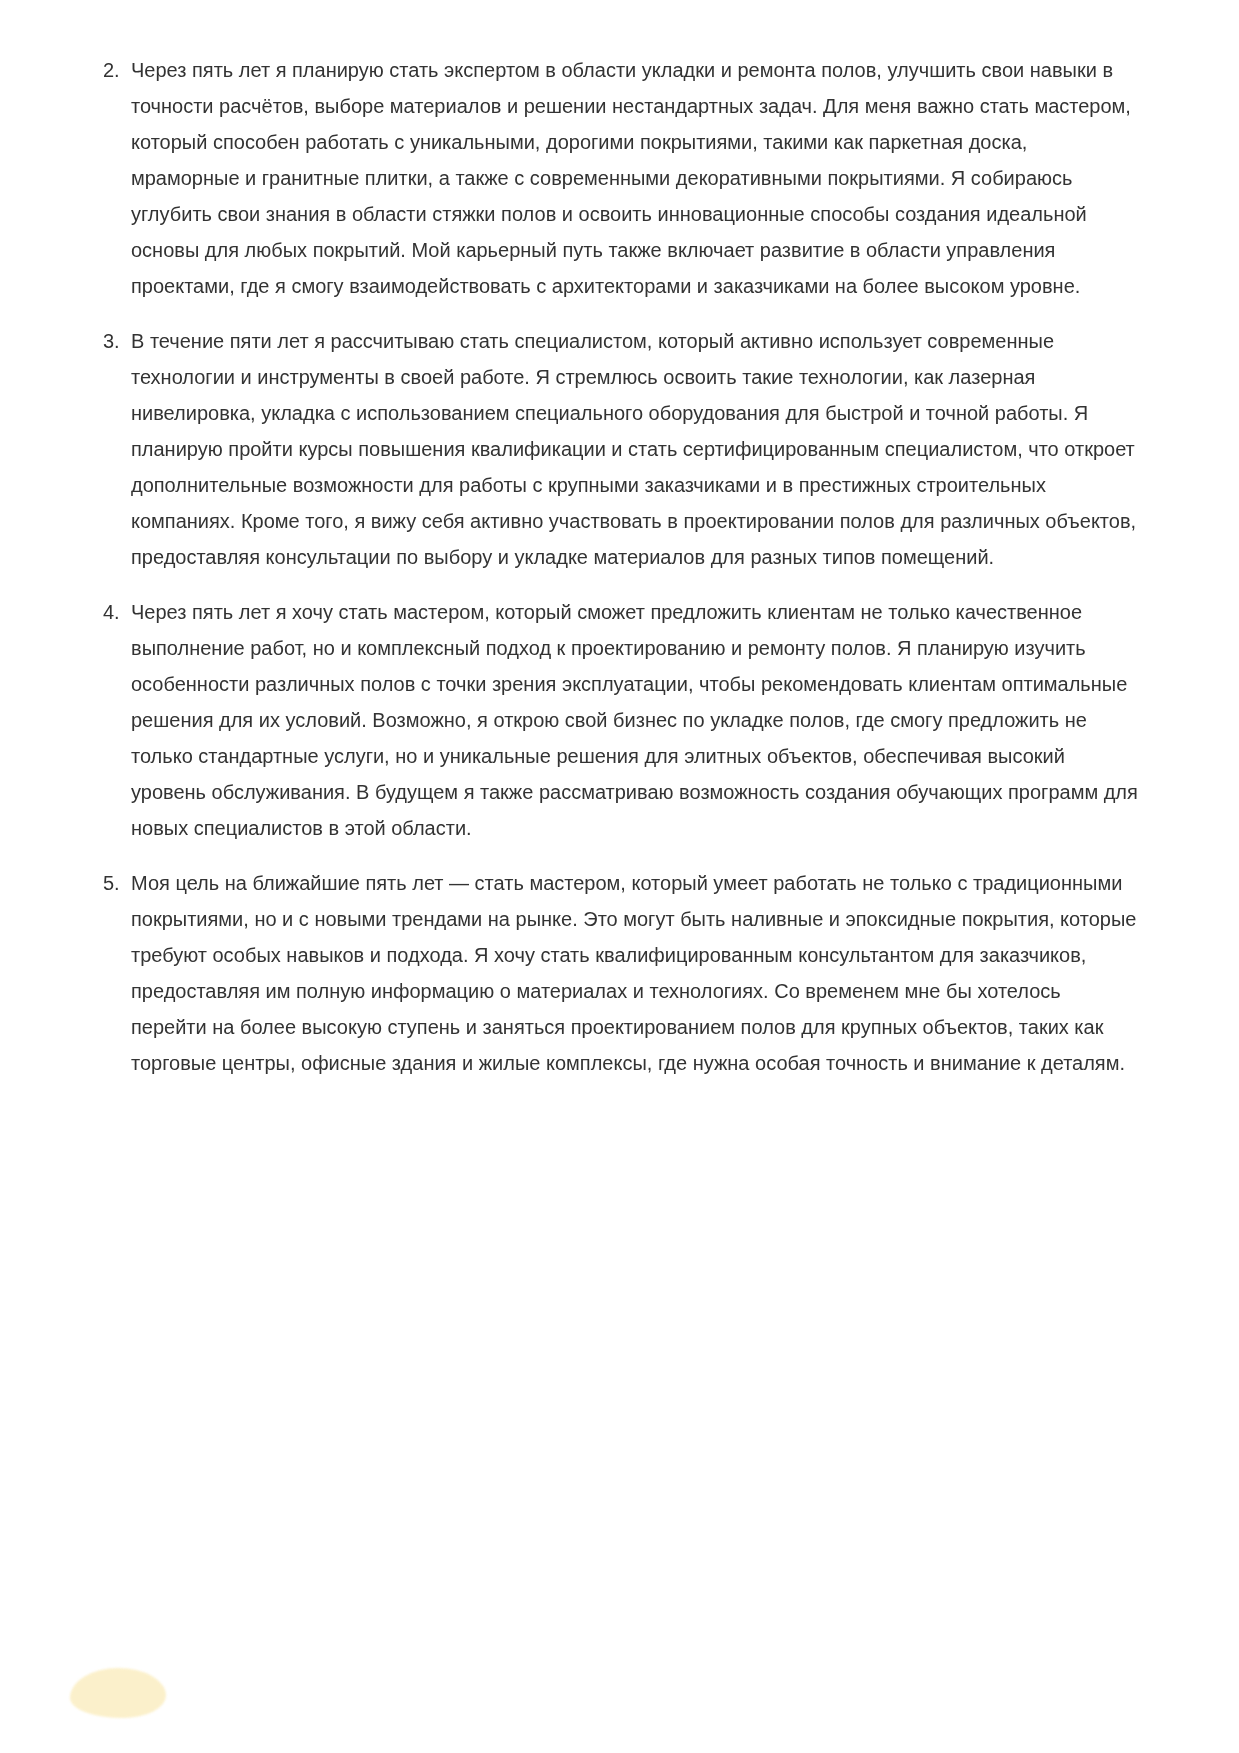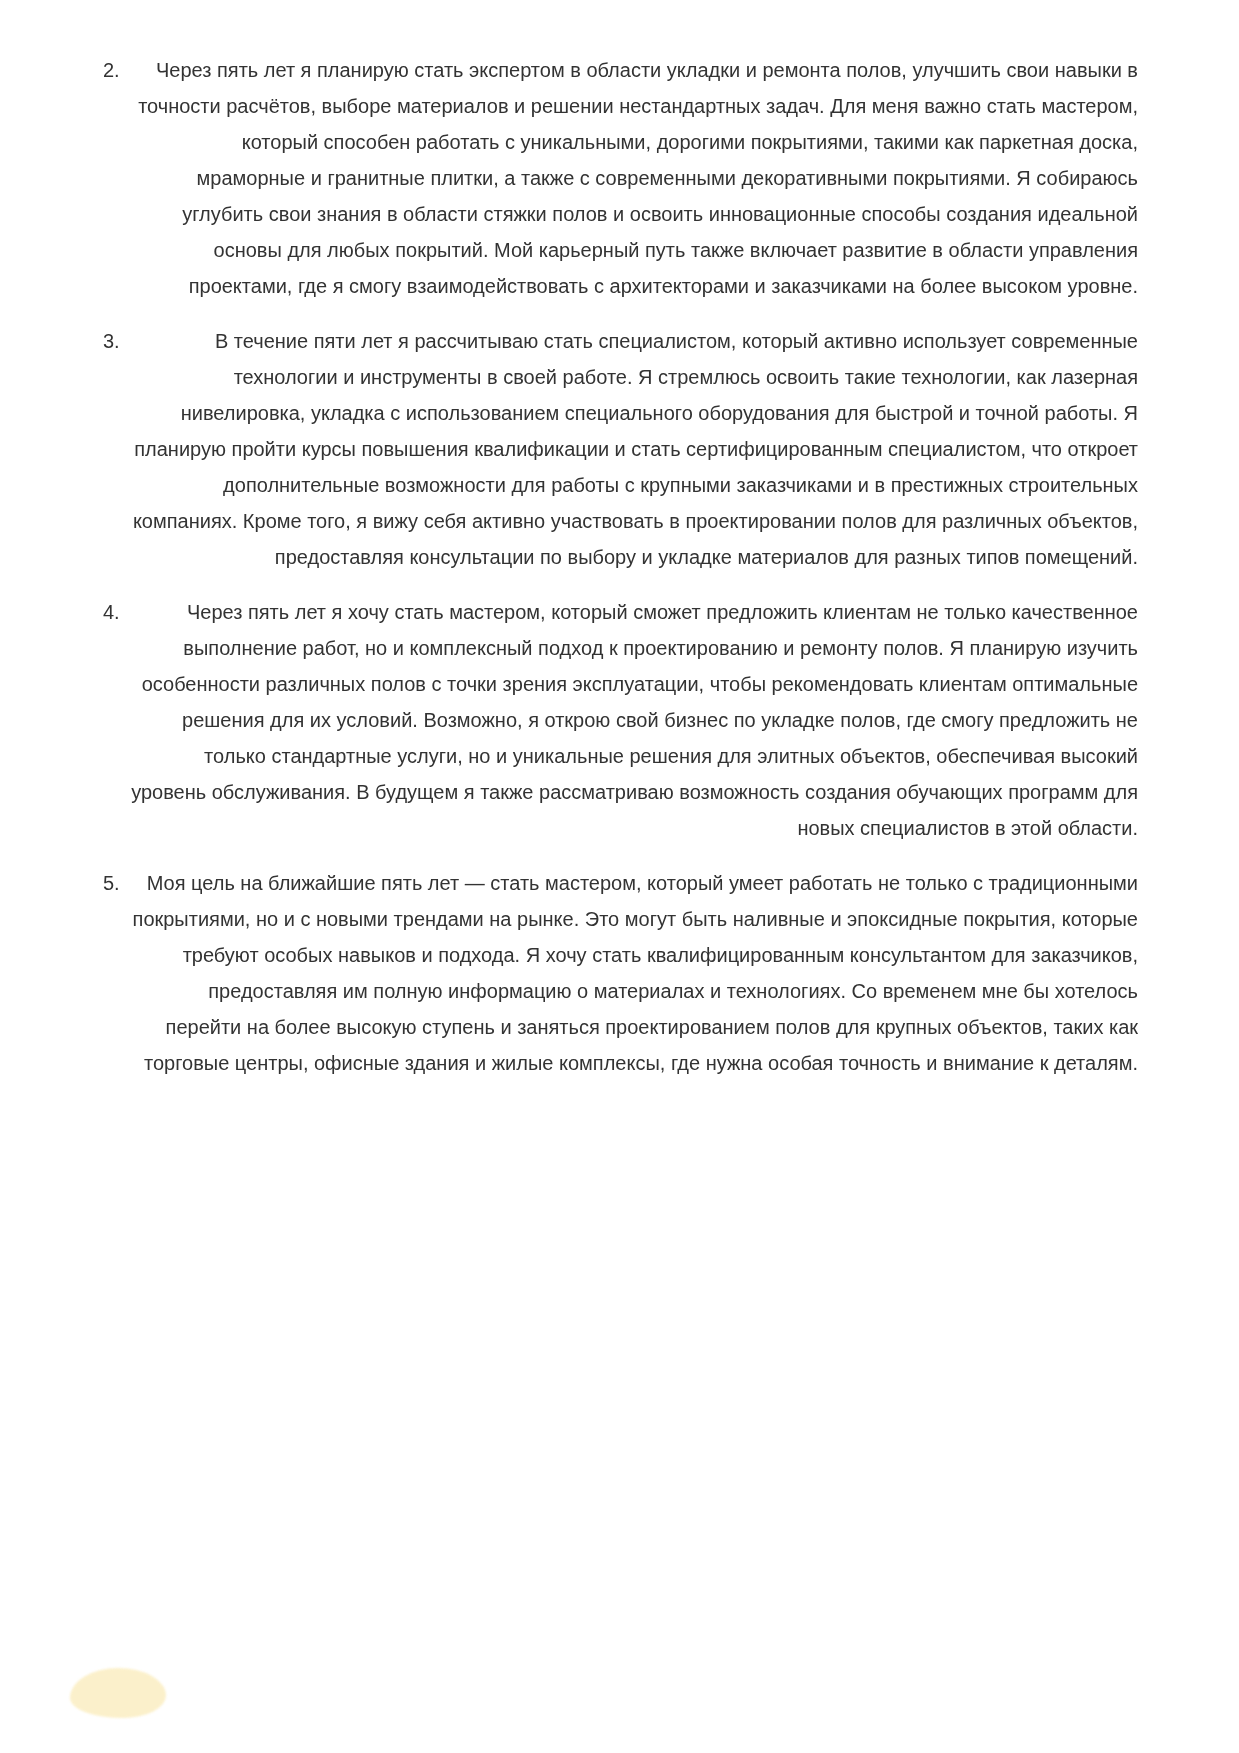--- a/index.html
+++ b/index.html
@@ -31,21 +31,21 @@
     color: #333333;
   }
   .list-item .num {
     flex: 0 0 auto;
     width: 28px;
     text-align: left;
     white-space: nowrap;
   }
   .list-item .text {
     flex: 1 1 auto;
-    text-align: right;
+    text-align: left;
   }
   .blob {
     position: absolute;
     left: 70px;
     top: 1668px;
     width: 96px;
     height: 50px;
     border-radius: 50% 50% 45% 55% / 60% 55% 45% 40%;
     background: #fbeec2;
     opacity: 0.85;

